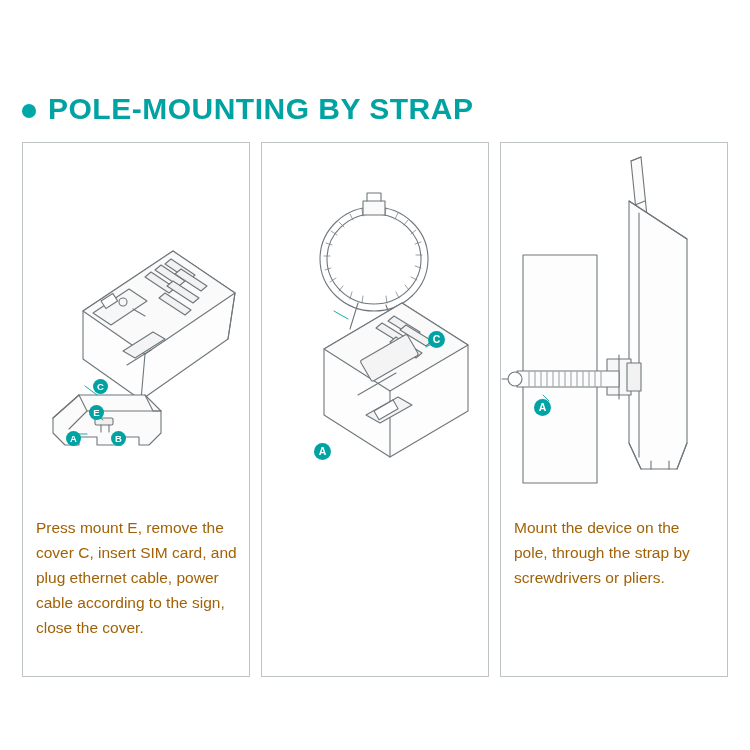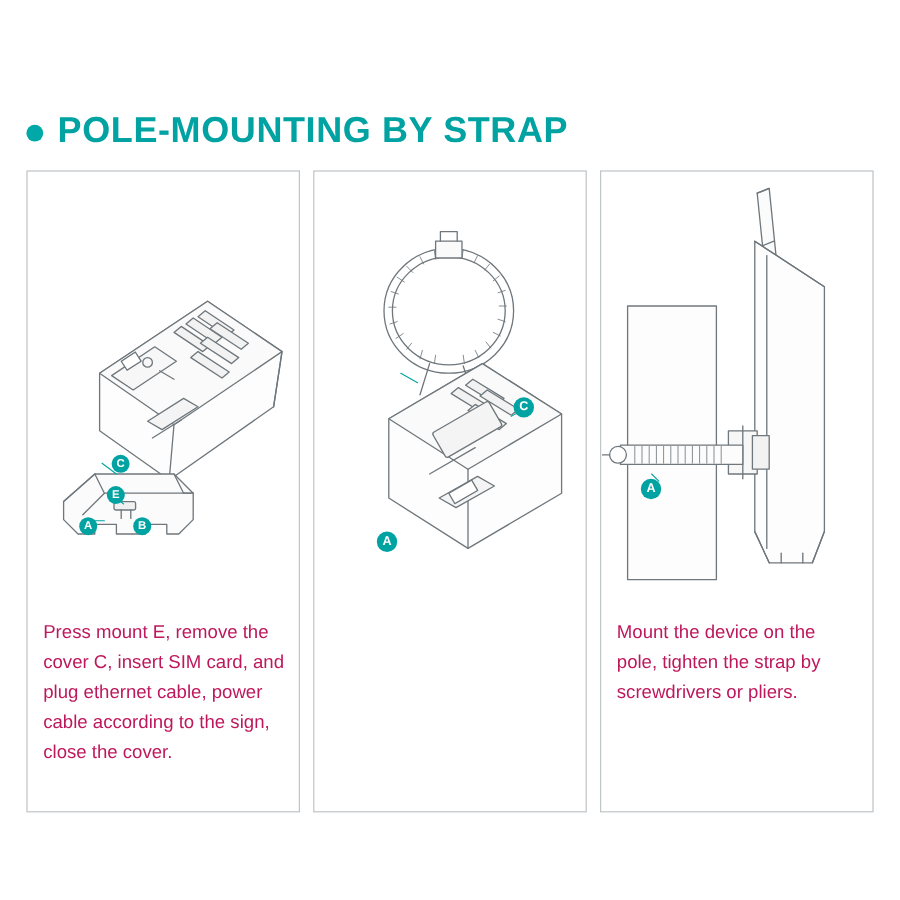--- a/index.html
+++ b/index.html
@@ -73,21 +73,21 @@
     height: 362px;
     overflow: hidden;
   }
   .panel-caption {
     position: absolute;
     left: 13px;
     right: 10px;
     top: 372px;
     font-size: 15.5px;
     line-height: 1.62;
-    color: #be185d;
+    color: #a16207;
     font-family: "Liberation Sans", sans-serif;
   }
 
   
   .badge {
     position: absolute;
     width: 17px;
     height: 17px;
     border-radius: 50%;
     background: #00a2a2;
@@ -273,17 +273,17 @@
             </g>
 
             <circle cx="14" cy="236" r="7" fill="#ffffff"></circle>
             <path d="M7 236 L1 236"></path>
 
             <path d="M42 252 L48 258" stroke="#00a2a2" stroke-width="0.9"></path>
           </g>
         </svg>
         <span class="badge" style="left:33px; top:256px;">A</span>
       </div>
-      <div class="panel-caption">Mount the device on the pole, tighten the strap by screwdrivers or pliers.</div>
+      <div class="panel-caption">Mount the device on the pole, through the strap by screwdrivers or pliers.</div>
     </div>
 
   </div>
 </div>
 
 </body></html>

